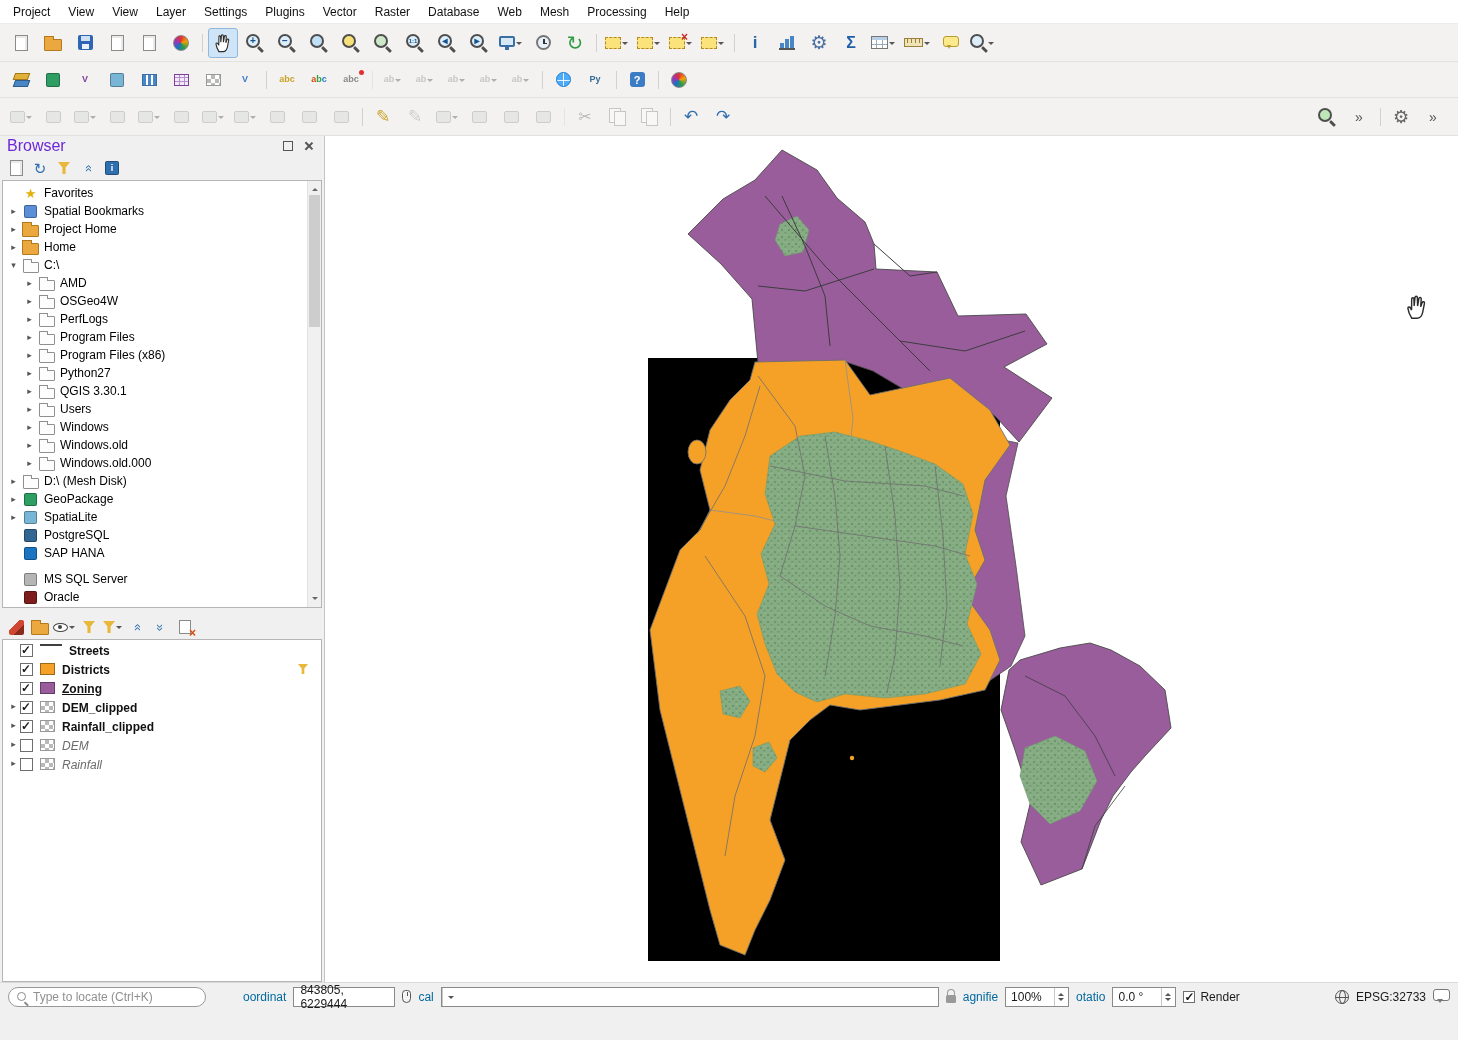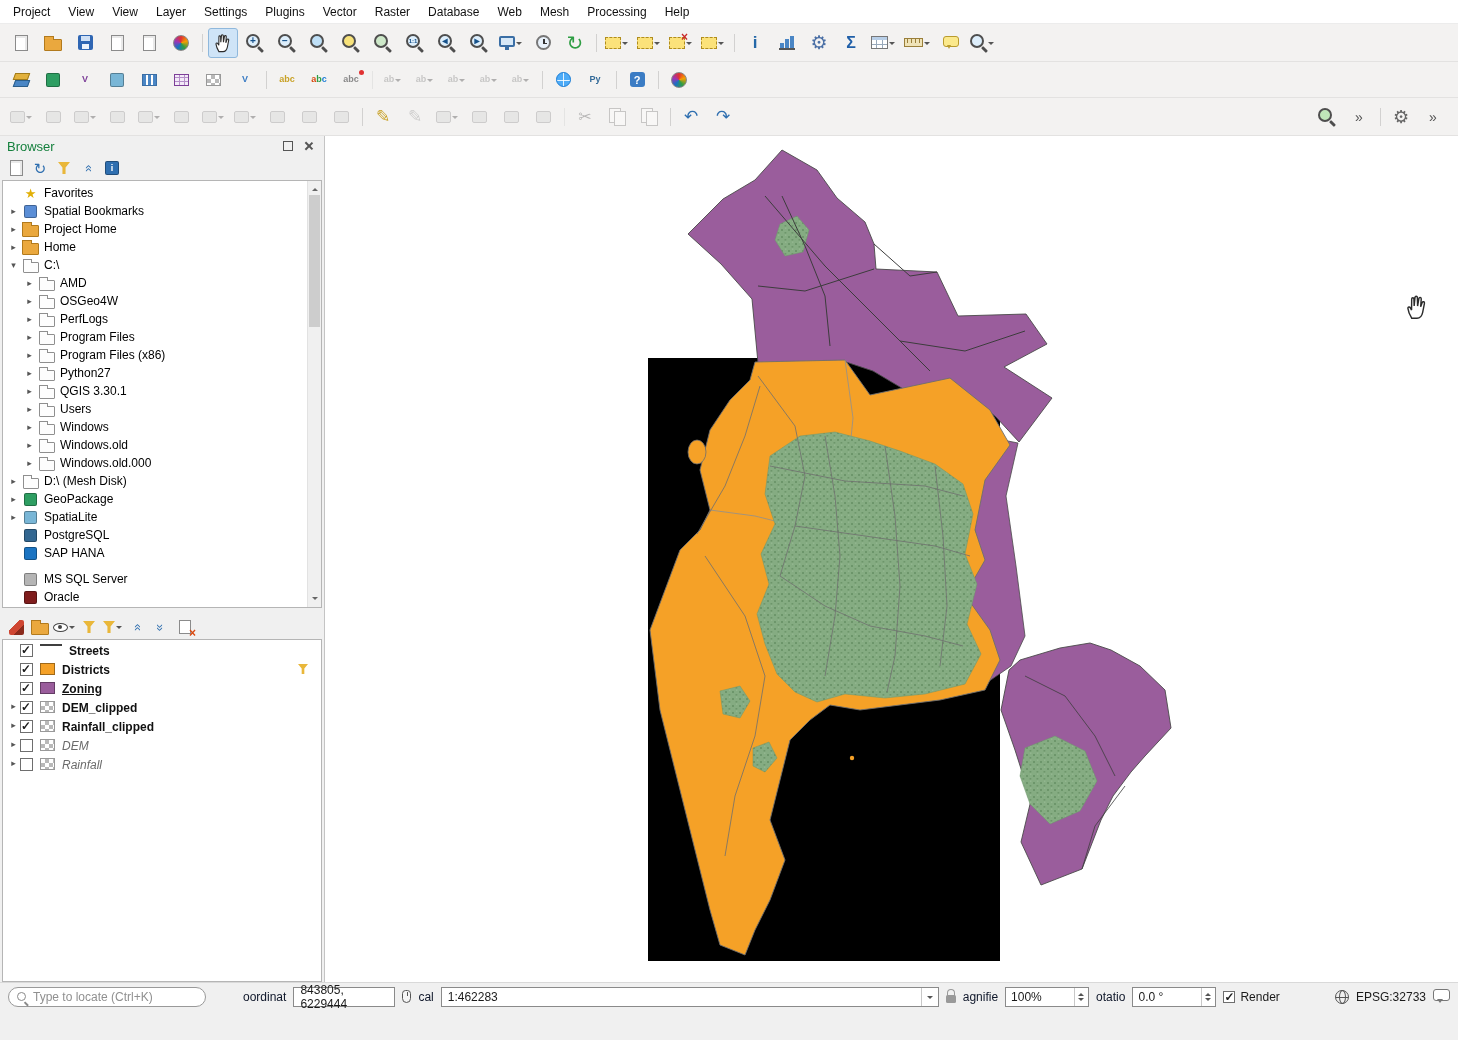--- a/index.html
+++ b/index.html
@@ -95,21 +95,21 @@
 .sh-line{width:22px;height:0;border-top:2px solid #3f3f3f}
 
 
 .main{display:flex;height:846px;flex:none}
 .leftcol{width:325px;flex:none;display:flex;flex-direction:column;background:#f0f0f0;border-right:1px solid #c4c4c4}
 .panel{display:flex;flex-direction:column;overflow:hidden}
 #browserPanel{height:474px;flex:none}
 .splitter{height:5px;flex:none}
 #layersPanel{flex:1}
 .phead{height:20px;display:flex;align-items:center;padding:0 7px;flex:none}
-.ptitle{flex:1;font-size:13px;color:#15803d}
+.ptitle{flex:1;font-size:16px;color:#6d28d9}
 .pbtn{width:16px;height:14px;position:relative;margin-left:5px}
 .pbtn.float::before{content:"";position:absolute;left:3px;top:2px;right:3px;bottom:2px;border:1px solid #555}
 .pbtn.close::before,.pbtn.close::after{content:"";position:absolute;left:7px;top:2px;width:1.5px;height:10px;background:#555}
 .pbtn.close::before{transform:rotate(45deg)}
 .pbtn.close::after{transform:rotate(-45deg)}
 .ptools{height:24px;display:flex;align-items:center;gap:2px;padding:0 5px;flex:none}
 .ptbtn{min-width:22px;height:20px;display:flex;align-items:center;justify-content:center;border-radius:2px}
 .treebox{position:relative;flex:1;margin:0 2px 2px 2px;background:#fff;border:1px solid #b5b5b5;overflow:hidden}
 .rows{padding:3px 16px 0 0}
 .trow{height:18px;display:flex;align-items:center;white-space:nowrap;font-size:12px}
@@ -144,29 +144,29 @@
 .mapsvg{position:absolute;left:0;top:0}
 .cursor-hand{position:absolute;left:1080px;top:158px;width:24px;height:26px;pointer-events:none}
 .cursor-hand svg{width:100%;height:100%}
 
 
 .sbar{height:28px;display:flex;align-items:center;padding:0 8px;gap:7px;background:#f0f0f0;border-top:1px solid #d9d9d9;flex:none}
 .locator{width:198px;height:20px;border:1px solid #999;border-radius:10px;background:#fff;display:flex;align-items:center;padding:0 8px;flex:none}
 .locmag{width:9px;height:9px;border:1.5px solid #8a8a8a;border-radius:50%;position:relative;margin-right:7px;flex:none}
 .locmag::after{content:"";position:absolute;right:-4px;bottom:-4px;width:5px;height:1.5px;background:#8a8a8a;transform:rotate(45deg)}
 .locph{font-size:12px;color:#909090;white-space:nowrap}
-.sblabel{color:#0f172a;white-space:nowrap}
+.sblabel{color:#0369a1;white-space:nowrap}
 .lbl-coord{margin-left:30px}
 .sbbox{height:20px;background:#fff;border:1px solid #8a8a8a;display:flex;align-items:center;justify-content:center;padding:0 6px}
 .coordbox{width:102px}
 .combo{width:498px;height:20px;background:#fff;border:1px solid #8a8a8a;display:flex;align-items:center}
 .comboval{flex:1;padding:0 6px}
 .combobtn{width:17px;height:100%;border-left:1px solid #c8c8c8;display:flex;align-items:center;justify-content:center}
 .combobtn::after{content:"";border:3.5px solid transparent;border-top-color:#555;margin-top:4px}
-.spin{width:84px;height:20px;background:#fff;border:1px solid #8a8a8a;display:flex;align-items:center}
+.spin{width:64px;height:20px;background:#fff;border:1px solid #8a8a8a;display:flex;align-items:center}
 .spinval{flex:1;padding:0 5px}
 .spinarrs{width:14px;height:100%;display:flex;flex-direction:column;border-left:1px solid #c8c8c8}
 .spinarrs i{flex:1;position:relative}
 .spinarrs i.up::after{content:"";position:absolute;left:3px;top:2px;border:3px solid transparent;border-bottom-color:#555}
 .spinarrs i.dn::after{content:"";position:absolute;left:3px;bottom:2px;border:3px solid transparent;border-top-color:#555}
 .renderbox{display:flex;align-items:center;gap:5px}
 .sh-lock{width:10px;height:8px;background:#999;border-radius:1.5px;position:relative;margin-top:5px;flex:none}
 .sh-lock::before{content:"";position:absolute;left:1px;top:-6px;width:6px;height:6px;border:1.8px solid #999;border-bottom:none;border-radius:5px 5px 0 0}
 .sh-mouse{width:9px;height:13px;border:1.5px solid #555;border-radius:4px 4px 5px 5px;background:#f5f5f5;position:relative;flex:none}
 .sh-mouse::before{content:"";position:absolute;left:50%;top:1px;width:1px;height:4px;background:#555}
@@ -792,21 +792,20 @@
   <div class="sbar">
     <div class="locator">
       <span class="locmag"></span>
       <span class="locph">Type to locate (Ctrl+K)</span>
     </div>
     <span class="sblabel lbl-coord">oordinat</span>
     <div class="sbbox coordbox">843805, 6229444</div>
     <span class="sh-mouse"></span>
     <span class="sblabel">cal</span>
     <div class="combo">
-      <span class="comboval">1:462283</span>
       <span class="combobtn"></span>
     </div>
     <span class="sh-lock"></span>
     <span class="sblabel">agnifie</span>
     <div class="spin">
       <span class="spinval">100%</span>
       <span class="spinarrs">
           <i class="up"></i>
           <i class="dn"></i>
         </span>

